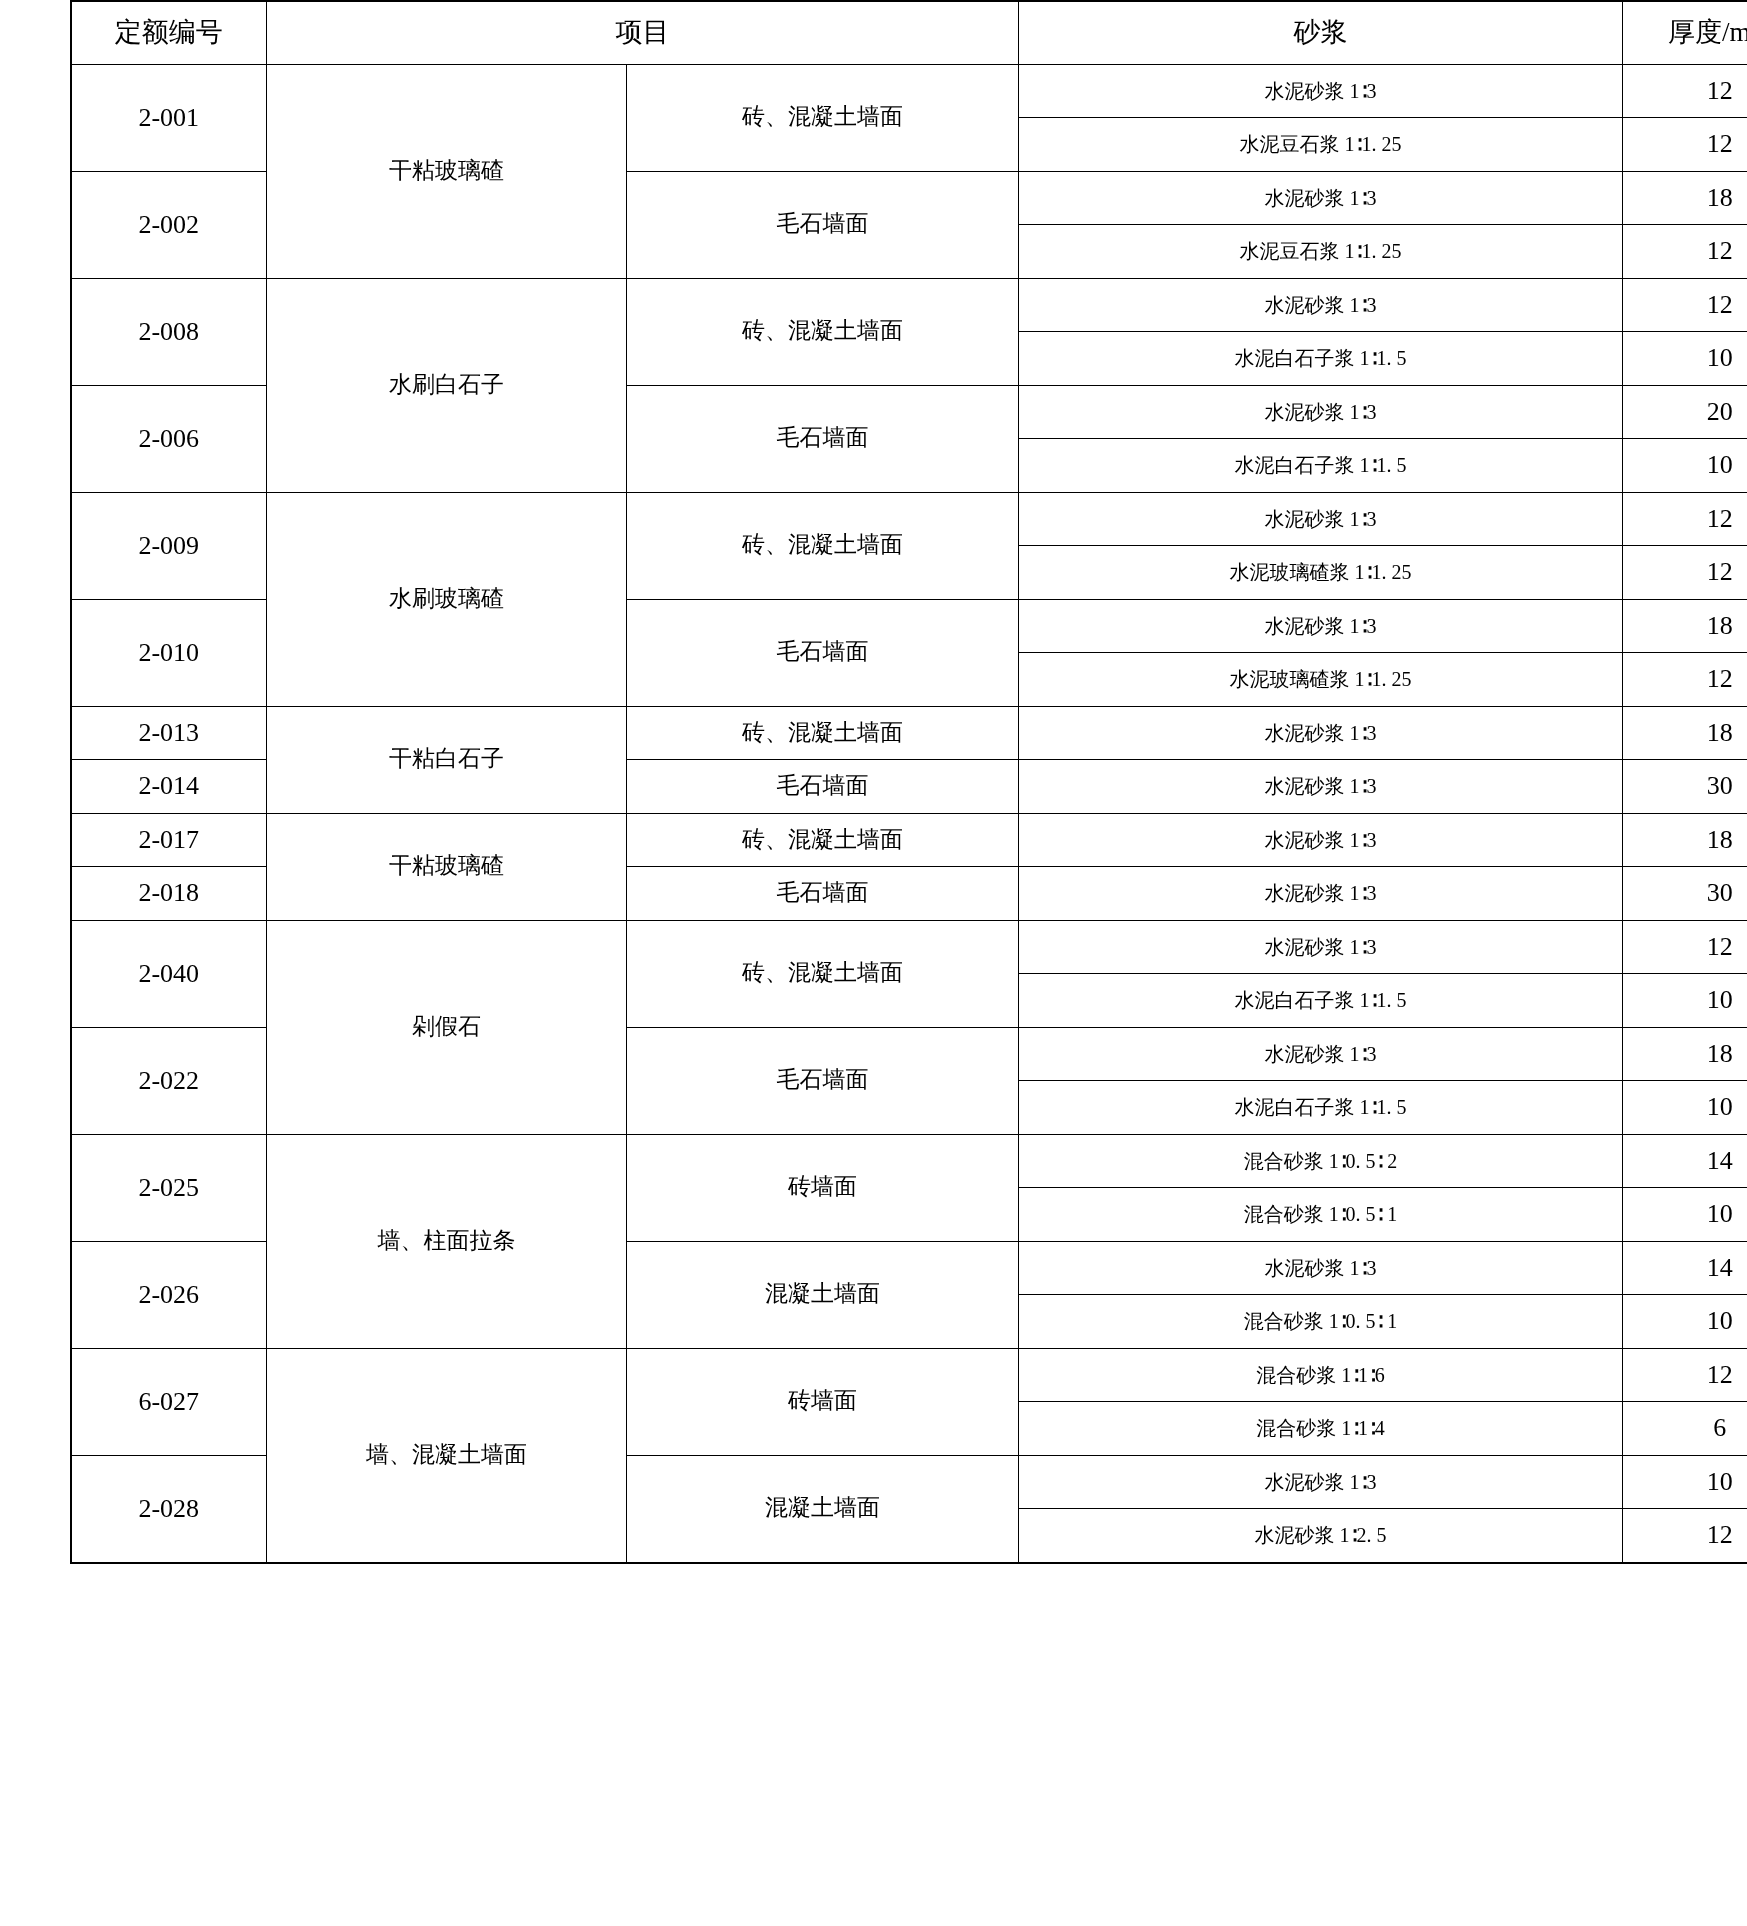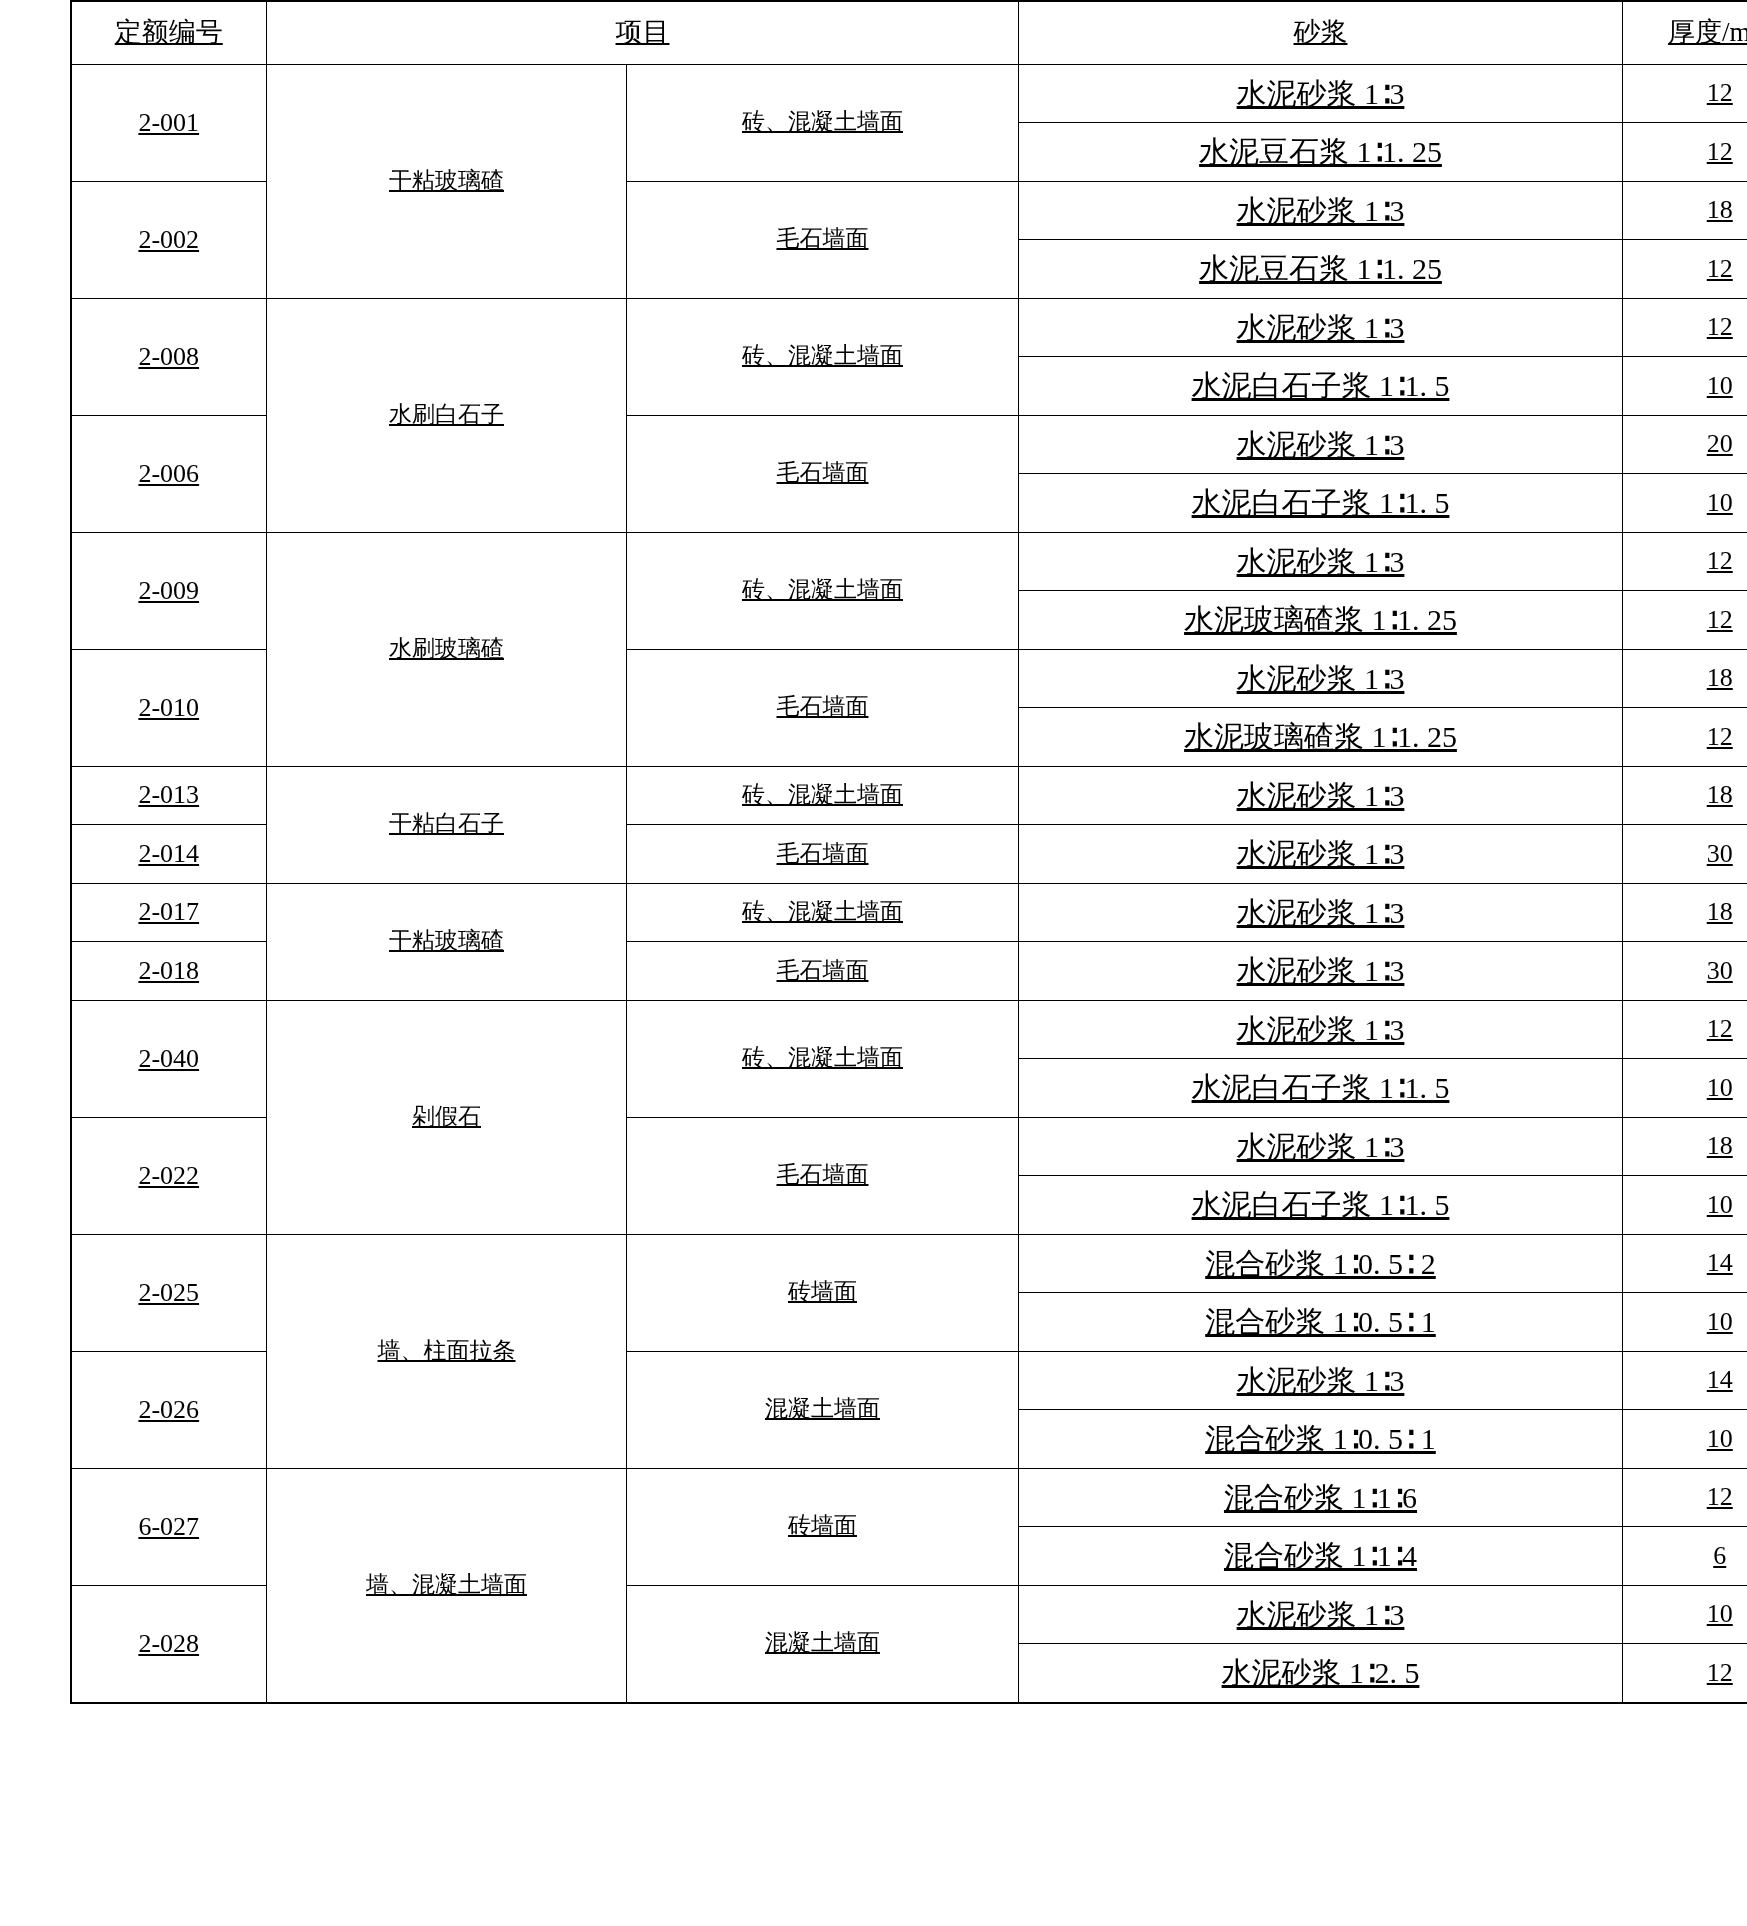--- a/index.html
+++ b/index.html
@@ -9,21 +9,20 @@
   }
   body {
     font-family: "Liberation Serif", "DejaVu Serif", serif;
     color: #000000;
   }
   #sheet {
     width: 1608px;
     box-sizing: border-box;
     padding: 0;
     margin: 0 auto;
-    text-decoration: underline;
   }
   table.spec {
     border-collapse: collapse;
     table-layout: fixed;
     width: 1747px;
     font-size: 26px;
   }
   table.spec col.c-code  { width: 196px; }
   table.spec col.c-item  { width: 360px; }
   table.spec col.c-base  { width: 392px; }
@@ -43,21 +42,21 @@
     font-size: 27px;
   }
   
   table.spec {
     border: 2px solid #000;
   }
   td.code, td.thick {
     font-size: 26px;
   }
   td.mortar {
-    font-size: 30px;
+    font-size: 20px;
   }
   td.item, td.base {
     font-size: 23px;
   }
 </style>
 </head>
 <body>
 
 <div id="sheet">
   <table class="spec">

